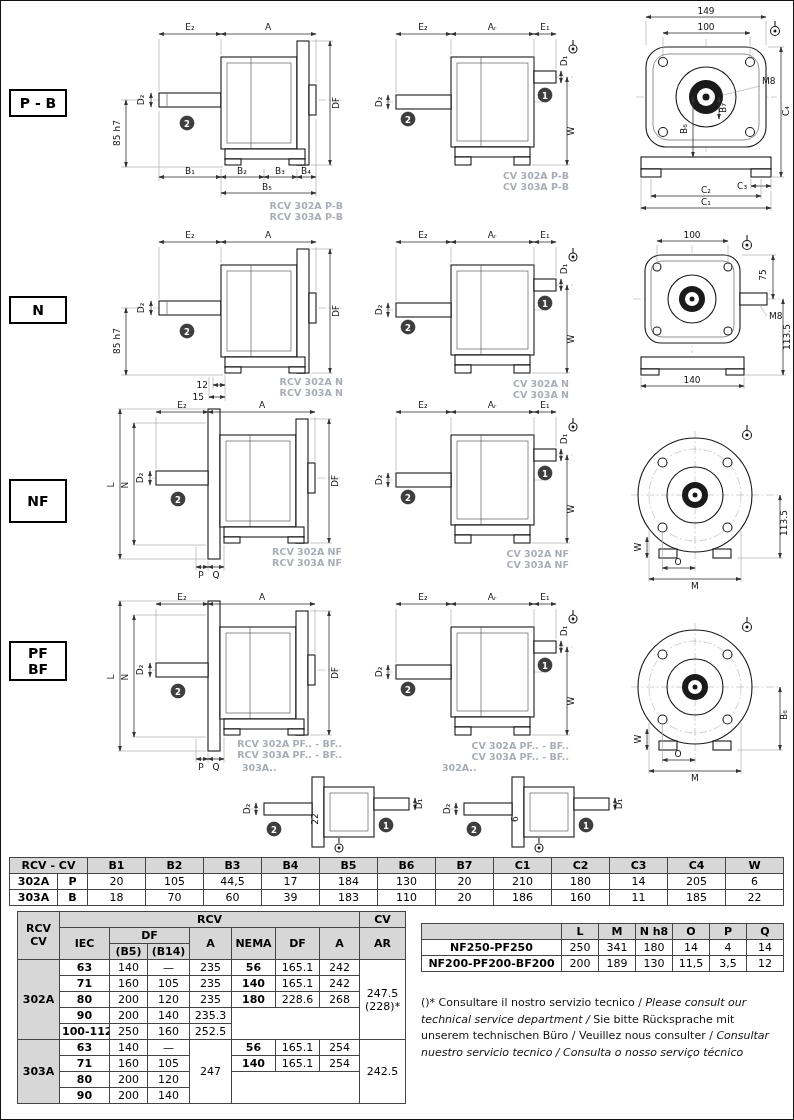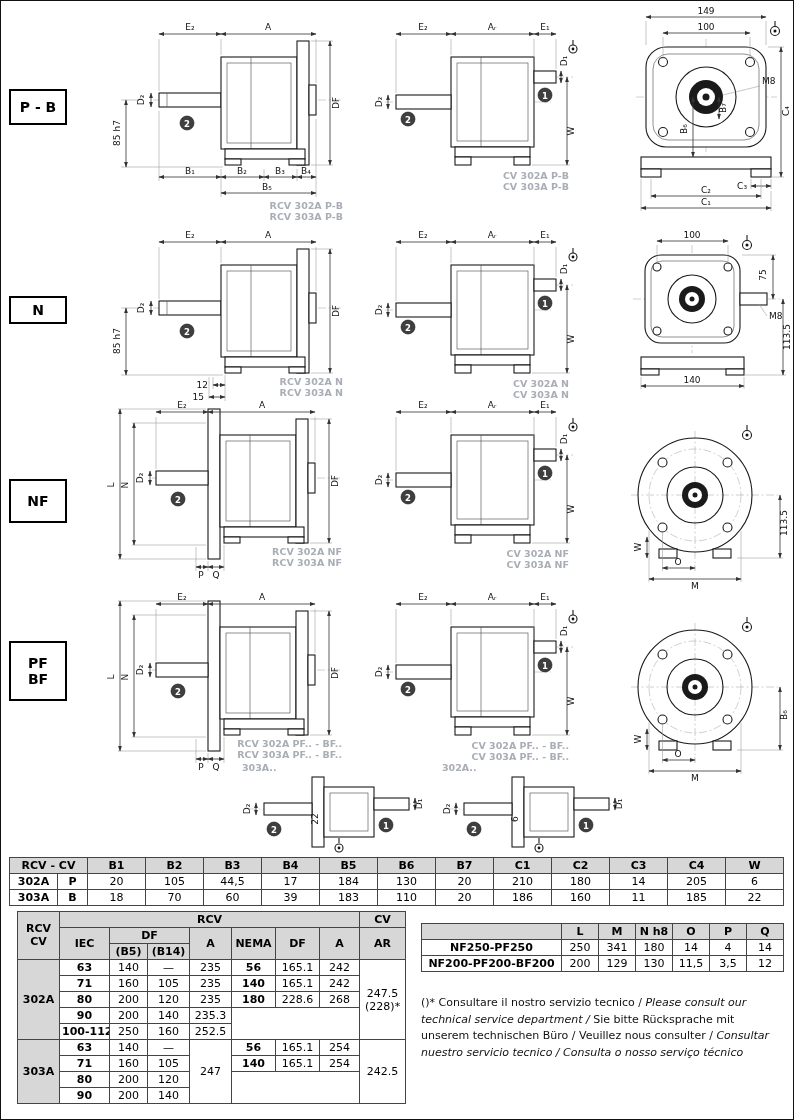--- a/index.html
+++ b/index.html
@@ -38,30 +38,30 @@
 <svg width="0" height="0" style="position:absolute">
 <defs>
       <marker id="ar" viewBox="0 0 10 10" refX="9" refY="5" markerWidth="7" markerHeight="7" orient="auto-start-reverse">
         <path d="M0,1.6 L10,5 L0,8.4 z" fill="#333"></path>
       </marker>
     </defs>
 </svg>
 
 <div class="page">
 
-  <div class="typebox" style="top:88px;height:36px">
+  <div class="typebox" style="top:88px;height:28px">
       <span>P - B</span>
     </div>
   <div class="typebox" style="top:295px;height:28px">
       <span>N</span>
     </div>
   <div class="typebox" style="top:478px;height:44px">
       <span>NF</span>
     </div>
-  <div class="typebox" style="top:640px;height:60px">
+  <div class="typebox" style="top:640px;height:40px">
     <span>PF</span>
     <span>BF</span>
   </div>
 
   <svg class="abs" style="left:108px;top:18px" width="237" height="206" viewBox="0 0 237 206">
     <g>
       <line class="cl" x1="44" y1="81" x2="232" y2="81"></line>
       <rect class="ow" x="50" y="74" width="62" height="14"></rect>
       <line class="i" x1="58" y1="74" x2="58" y2="88"></line>
       <rect class="ow" x="112" y="38" width="76" height="92"></rect>
@@ -893,21 +893,21 @@
       <td>250</td>
       <td>341</td>
       <td>180</td>
       <td>14</td>
       <td>4</td>
       <td>14</td>
     </tr>
     <tr>
       <td class="name">NF200-PF200-BF200</td>
       <td>200</td>
-      <td>129</td>
+      <td>189</td>
       <td>130</td>
       <td>11,5</td>
       <td>3,5</td>
       <td>12</td>
     </tr>
   </tbody>
     </table>
 
   <div class="footnote abs" style="left:420px;top:994px;width:362px">
     <span>()* Consultare il nostro servizio tecnico / </span><span class="it">Please consult our technical service department /</span><span> Sie bitte Rücksprache mit unserem technischen Büro / Veuillez nous consulter / </span><span class="it">Consultar nuestro servicio tecnico / Consulta o nosso serviço técnico</span>

